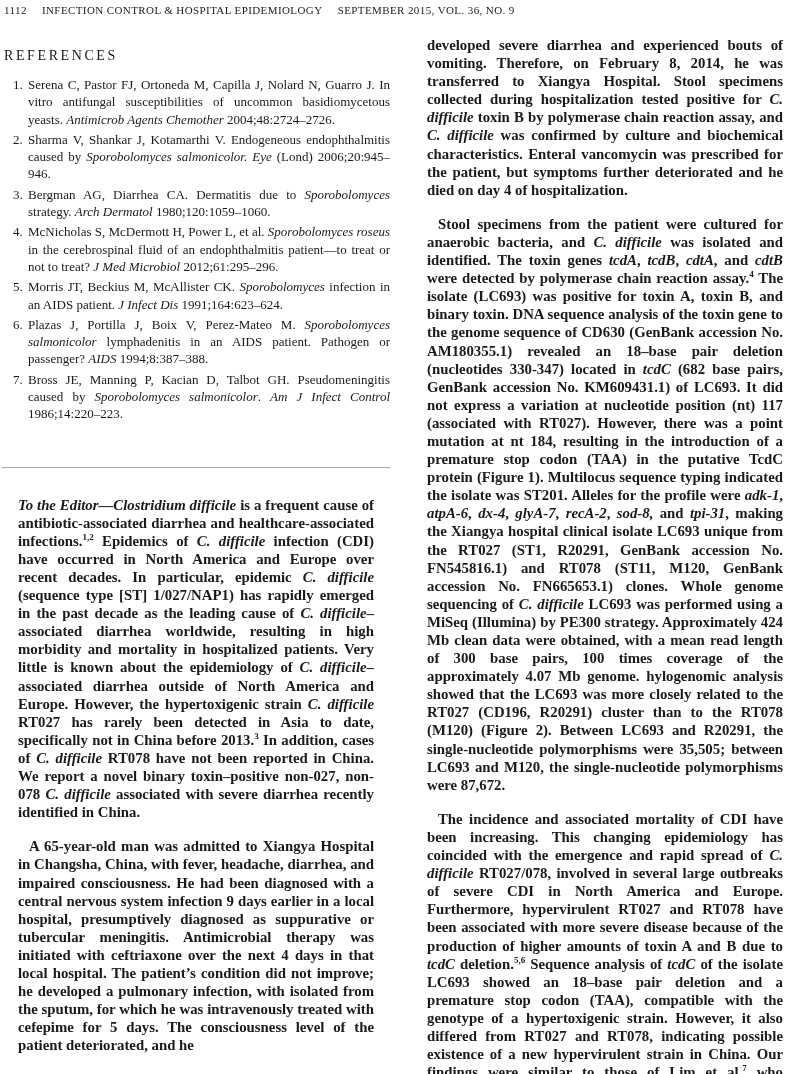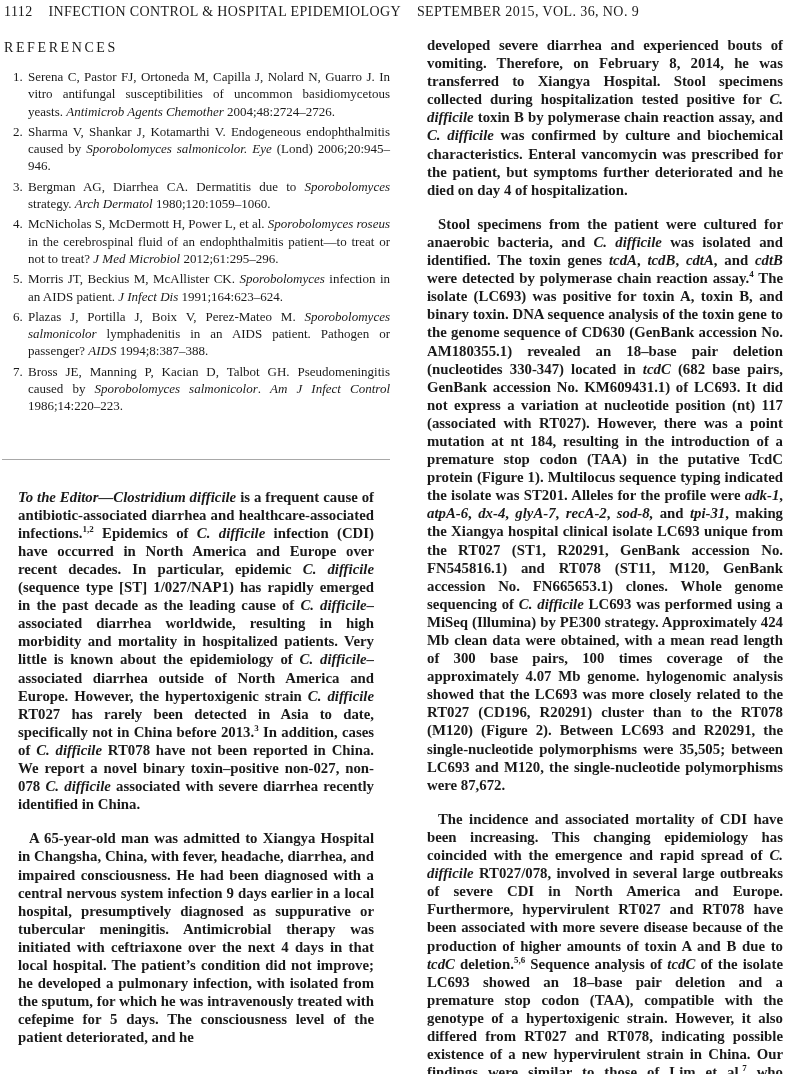--- a/index.html
+++ b/index.html
@@ -3,29 +3,29 @@
 <meta charset="utf-8">
 <style>
   html, body { margin: 0; padding: 0; background: #ffffff; }
   body {
     width: 800px; height: 1074px; overflow: hidden; position: relative;
     font-family: "Liberation Serif", "DejaVu Serif", serif;
     color: #1a1a1a;
   }
   .running-head {
     position: absolute; left: 4px; top: 4px;
-    font-size: 14px; letter-spacing: 0.4px; font-variant: small-caps;
+    font-size: 11px; letter-spacing: 0.4px; font-variant: small-caps;
     white-space: nowrap;
   }
   .running-head span { margin-right: 12px; }
   .col { position: absolute; top: 36px; width: 388px; }
   .col.left { left: 2px; }
   .col.right { left: 411px; }
   .refs-heading {
-    font-size: 14px; letter-spacing: 2.6px; margin: 4px 0 12px 2px;
+    font-size: 14px; letter-spacing: 2.6px; margin: 12px 0 12px 2px;
   }
   ol.refs {
     margin: 0; padding: 0 0 0 24px; font-size: 13px; line-height: 17.3px;
   }
   ol.refs li { text-align: justify; margin-bottom: 3px; padding-left: 2px; }
   .article-title {
     font-size: 22.6px; line-height: 26.5px; margin: 101px 0 0 0; font-weight: normal;
   }
   .divider { border: 0; border-top: 1.5px solid #a8a8a8; margin: 44px 0 28px 0; }
   p { margin: 16px; text-align: justify; font-size: 14.8px; line-height: 18.1px; font-weight: bold; }

